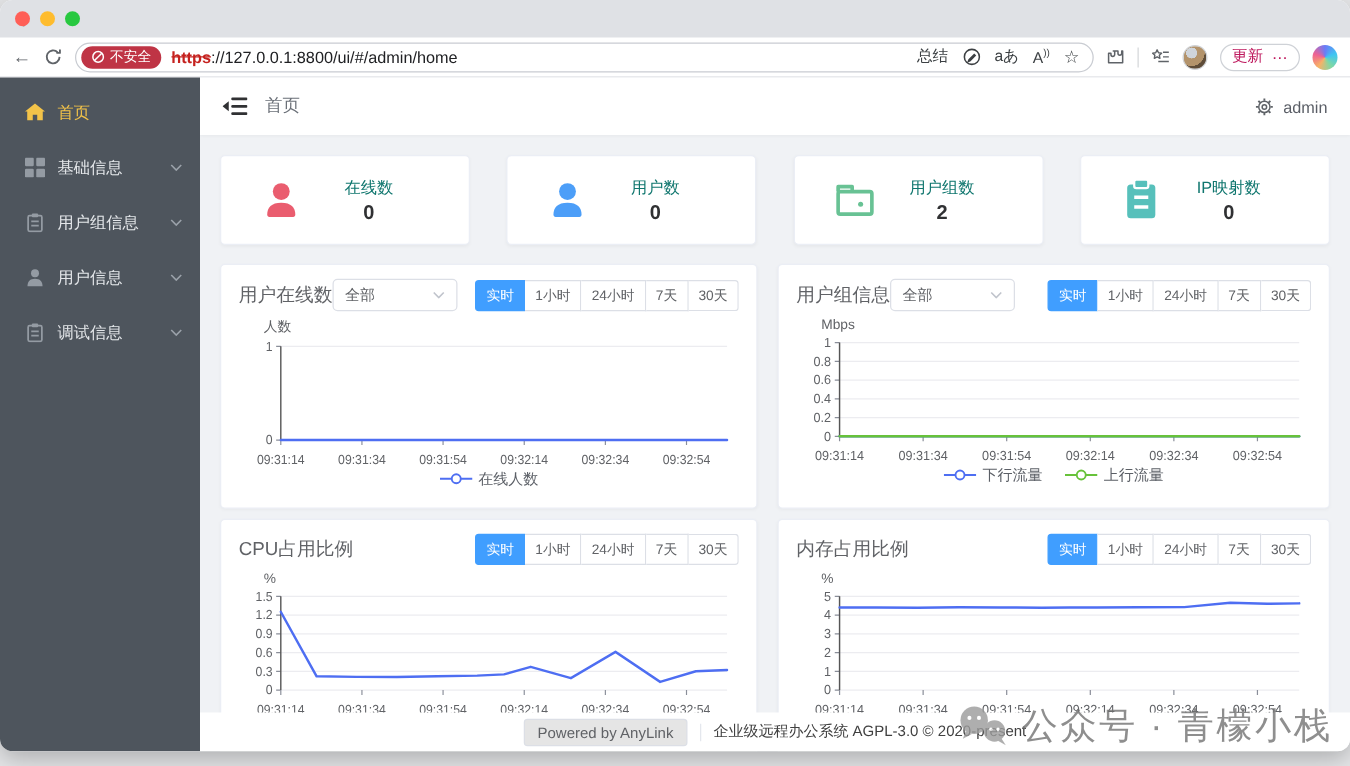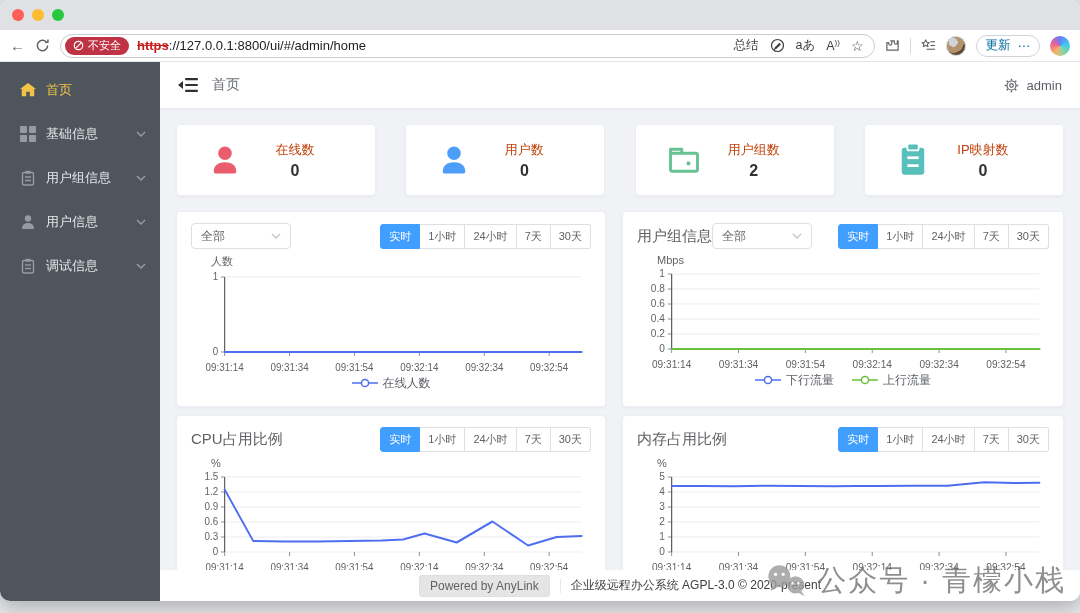--- a/index.html
+++ b/index.html
@@ -21,21 +21,21 @@
   .nav-ic { color:#5f6368; font-size:15px; display:flex; align-items:center; }
   .addressbar { flex:1; height:24px; border:1px solid #c9ccd2; border-radius:13px; display:flex; align-items:center; padding:0 10px 0 4px; gap:8px; min-width:0; }
   .sec-pill { height:18px; border-radius:9px; color:#fff; font-size:11px; display:flex; align-items:center; gap:4px; padding:0 8px; flex-shrink:0; }
   .url { font-size:13px; color:#202124; white-space:nowrap; overflow:hidden; flex:1; }
   .url .scheme { text-decoration:line-through;font-weight:bold; }
   .bar-icons { display:flex; align-items:center; gap:11px; color:#3c4043; font-size:12.5px; }
   .tiny-ic { width:15px; height:15px; }
   .toolbar-right { display:flex; align-items:center; gap:10px; }
   .vdiv { width:1px; height:16px; background:#d5d7da; }
   .avatar { width:20px; height:20px; border-radius:50%; background:radial-gradient(circle at 35% 30%, #cfd4da 0 25%, #b3936b 26% 60%, #5e4c38 61%); border:1px solid #cfd2d6; }
-  .update-pill { height:22px; border:1px solid #cfd2d7; border-radius:12px; display:flex; align-items:center; gap:7px; padding:0 9px; font-size:12.5px; color:#0369a1; }
+  .update-pill { height:22px; border:1px solid #cfd2d7; border-radius:12px; display:flex; align-items:center; gap:7px; padding:0 9px; font-size:12.5px; color:#be185d; }
   .copilot { width:20px; height:20px; border-radius:50%; background:conic-gradient(#6a7bf7,#3ec6f2,#7fd8a5,#f7b267,#ef6292,#6a7bf7); }
 
   
   .app { flex:1; display:flex; min-height:0; }
   .sidebar { width:160px; background:#4e555d; flex-shrink:0; padding-top:6px; }
   .side-item { height:44px; display:flex; align-items:center; padding:0 14px 0 20px; gap:10px; color:#e4e7ea; font-size:13px; cursor:pointer; }
   .side-item .mi { width:16px; height:16px; color:#949ba3; flex-shrink:0; }
   .side-item .lbl { flex:1; white-space:nowrap; }
   .side-item .chev { color:#9aa1a9; }
   .side-item.active, .side-item.active .mi { color:#f3c349; }
@@ -45,21 +45,21 @@
   .fold { color:#303133; display:flex; }
   .crumb { font-size:14px; color:#6b7078; }
   .spacer { flex:1; }
   .hdr-user { display:flex; align-items:center; gap:8px; color:#5a5e66; font-size:13px; }
 
   .content { flex:1; padding:16px 16px 0; min-height:0; }
   .cards { display:flex; justify-content:space-between; margin-bottom:15px; }
   .card { width:200px; height:72px; background:#fff; border:1px solid #ebeef5; border-radius:4px; display:flex; align-items:center; box-shadow:0 1px 3px rgba(0,0,0,.04); }
   .card .cic { margin-left:30px; width:36px; height:36px; }
   .card .cinfo { flex:1; text-align:center; margin-right:28px; }
-  .card .clabel { font-size:13px; color:#c2410c; margin-bottom:3px; }
+  .card .clabel { font-size:13px; color:#0f766e; margin-bottom:3px; }
   .card .cvalue { font-size:16px; font-weight:bold; color:#303133; }
 
   .panels { display:grid; grid-template-columns:430px 1fr; grid-template-rows:196px 196px; gap:8px 16px; }
   .panel { background:#fff; border:1px solid #ebeef5; border-radius:4px; padding:11px 14px; box-shadow:0 1px 3px rgba(0,0,0,.04); overflow:hidden; }
   .panel-hd { display:flex; align-items:center; }
   .panel-title { font-size:15px; color:#606266; }
   .sel { width:100px; height:26px; border:1px solid #dcdfe6; border-radius:4px; display:flex; align-items:center; justify-content:space-between; padding:0 9px; font-size:12px; color:#606266; background:#fff; }
   .sel .chev { color:#c0c4cc; display:flex; }
   .tgroup { margin-left:auto; display:flex; }
   .tbtn { font-size:11px; color:#606266; background:#fff; border:1px solid #dcdfe6; border-left-width:0; padding:4px 8px; white-space:nowrap; cursor:pointer; }
@@ -271,20 +271,21 @@
                 <div class="clabel">IP映射数</div>
                 <div class="cvalue">0</div>
               </div>
           </div>
         </div>
 
         <div class="panels">
 
           <div class="panel">
             <div class="panel-hd">
+              <span class="panel-title">用户在线数</span>
               <span class="sel">
                   <span>全部</span>
                   <svg class="chev" width="10" height="6" viewBox="0 0 10 6" fill="none" stroke="currentColor" stroke-width="1.3">
                     <path d="m1 1 4 4 4-4"></path>
                   </svg>
                 </span>
               <span class="tgroup">
                   <span class="tbtn active" style="background: rgb(64, 158, 255); border-color: rgb(64, 158, 255);">实时</span>
                   <span class="tbtn">1小时</span>
                   <span class="tbtn">24小时</span>

